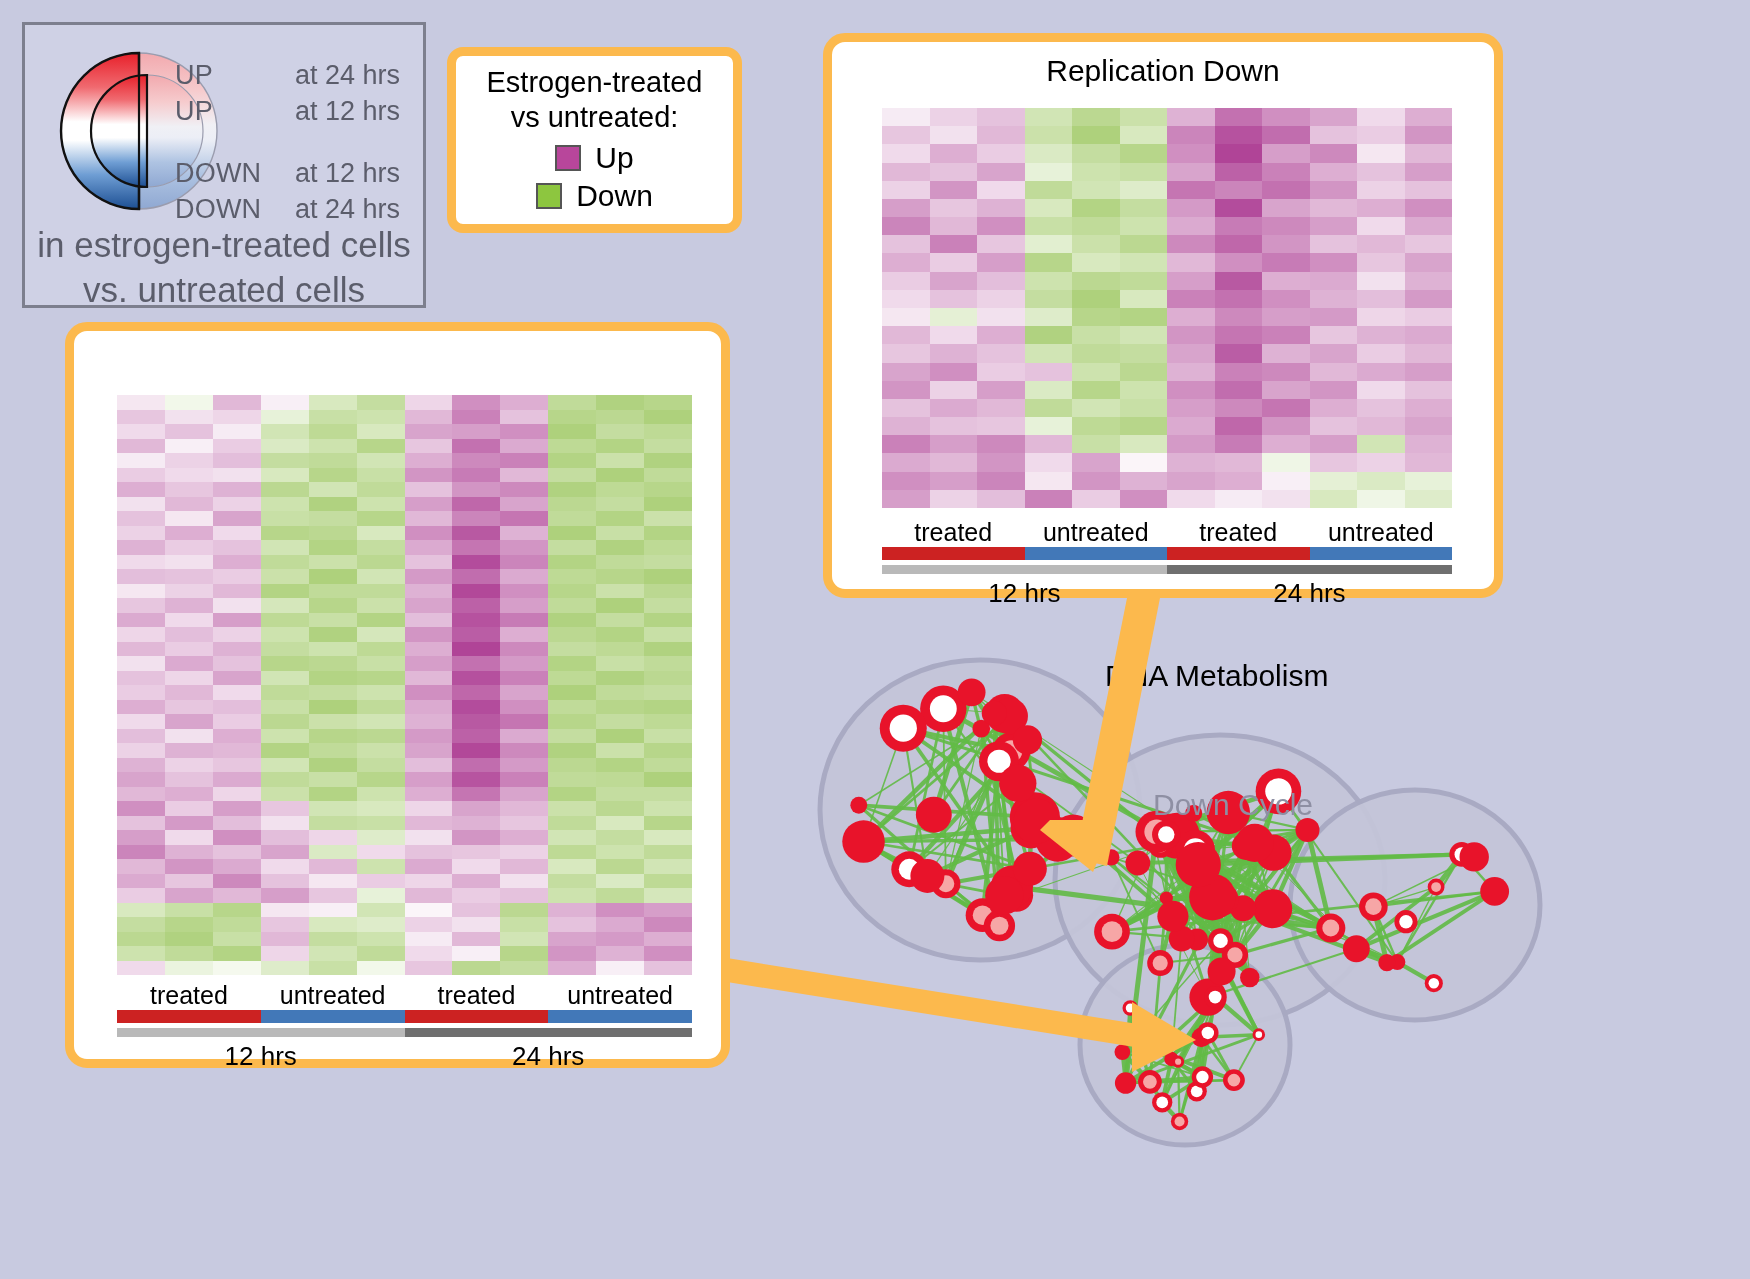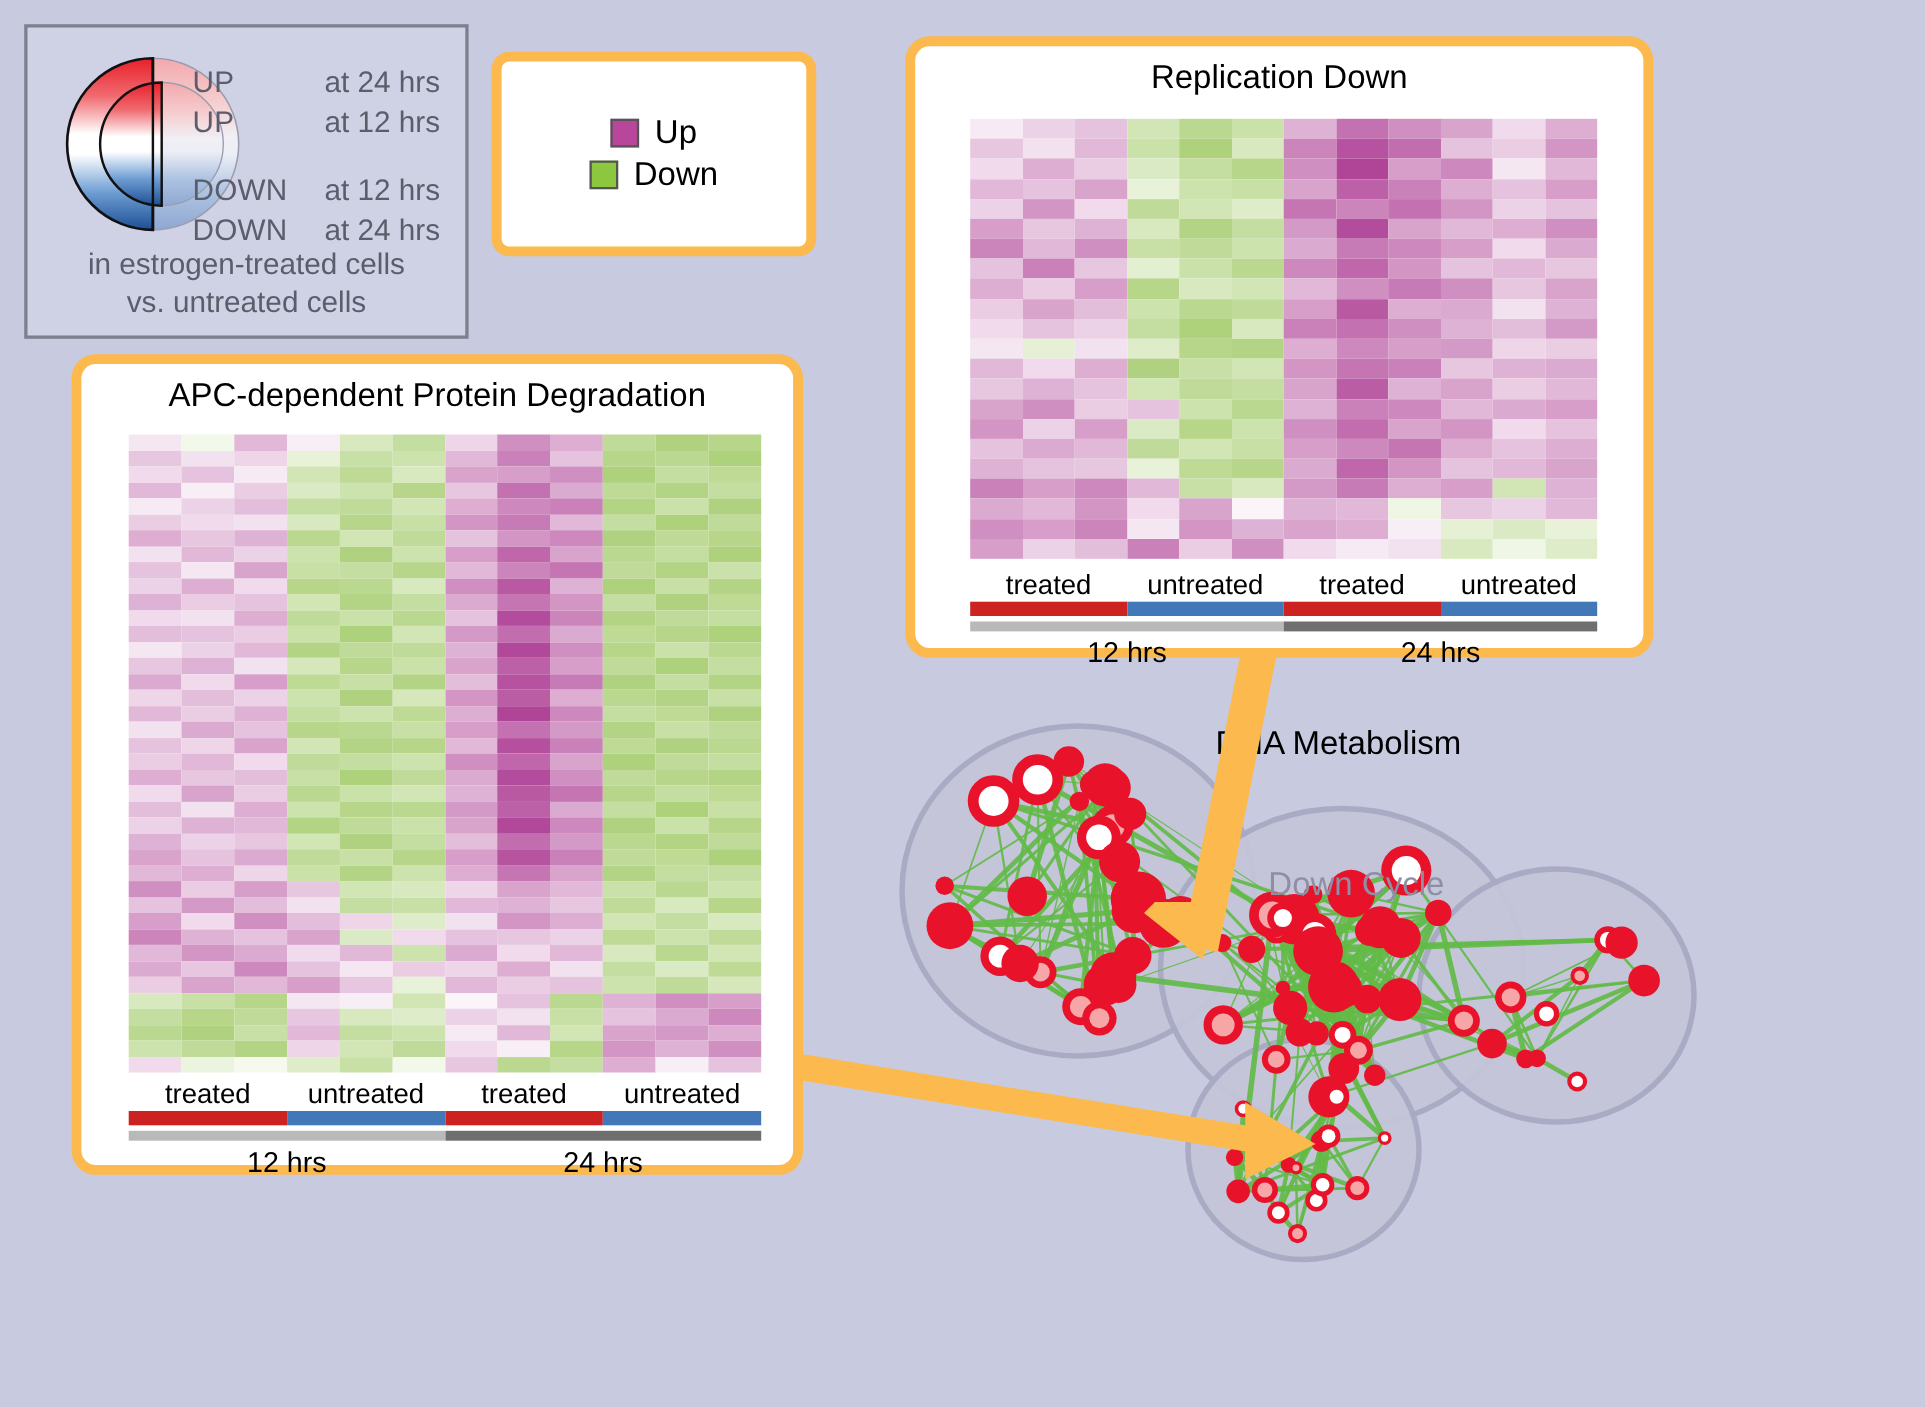--- a/index.html
+++ b/index.html
@@ -17,21 +17,21 @@
     position:absolute;left:22px;top:22px;width:404px;height:286px;
     background:#cfd1e5;border:3px solid #7d7f8e;box-sizing:border-box;
   }
   .key-circle{position:absolute;left:34px;top:26px;width:160px;height:160px;}
   .key-rows{position:absolute;left:150px;top:32px;}
   .key-row{display:flex;align-items:center;height:36px;}
   .key-row .kcap{width:120px;color:#5b5d6b;font-size:27px;letter-spacing:.2px;}
   .key-row .ktime{color:#5b5d6b;font-size:27px;}
   .key-gap{height:26px;}
   .key-foot{position:absolute;left:0;right:0;top:198px;text-align:center;
-            color:#5b5d6b;font-size:27px;line-height:1.28;}
+            color:#5b5d6b;font-size:35px;line-height:1.28;}
 
   
   .updown-box{
     position:absolute;left:447px;top:47px;width:295px;height:186px;
     background:#ffffff;border:9px solid #fcb94d;border-radius:16px;box-sizing:border-box;
     display:flex;flex-direction:column;align-items:center;justify-content:center;
   }
   .updown-title{font-size:29px;color:#000;text-align:center;line-height:1.2;margin-bottom:4px;}
   .updown-item{display:flex;align-items:center;gap:14px;font-size:30px;color:#000;height:38px;}
   .sw{width:26px;height:26px;border:2px solid #555;box-sizing:border-box;display:inline-block;}
@@ -116,20 +116,24 @@
       </div>
     </div>
 
     <div class="key-foot">
       <div>in estrogen-treated cells</div>
       <div>vs. untreated cells</div>
     </div>
   </div>
 
   <div class="updown-box">
+    <div class="updown-title">
+      <div>Estrogen-treated</div>
+      <div>vs untreated:</div>
+    </div>
     <div class="updown-item">
       <span class="sw" id="sw-up" style="background: rgb(184, 70, 155);"></span>
       <span>Up</span>
     </div>
     <div class="updown-item">
       <span class="sw" id="sw-down" style="background: rgb(141, 198, 63);"></span>
       <span>Down</span>
     </div>
   </div>
 
@@ -419,21 +423,20 @@
           <div style="background: rgb(111, 111, 111);"></div>
         </div>
       <div class="time-labels">
         <span>12 hrs</span>
         <span>24 hrs</span>
       </div>
     </div>
   </div>
 
   <div class="panel" id="panel-apc">
-    <div class="panel-title">APC-dependent Protein Degradation</div>
     <div class="hm" id="hm-apc" style="left: 43px; top: 64px; width: 575px; height: 580px; grid-template-columns: repeat(12, 1fr); grid-template-rows: repeat(40, 1fr);">
         <div style="background: rgb(245, 231, 241);"></div>
         <div style="background: rgb(242, 248, 234);"></div>
         <div style="background: rgb(225, 184, 215);"></div>
         <div style="background: rgb(248, 239, 246);"></div>
         <div style="background: rgb(216, 233, 191);"></div>
         <div style="background: rgb(196, 221, 160);"></div>
         <div style="background: rgb(238, 214, 232);"></div>
         <div style="background: rgb(208, 143, 193);"></div>
         <div style="background: rgb(221, 174, 210);"></div>

